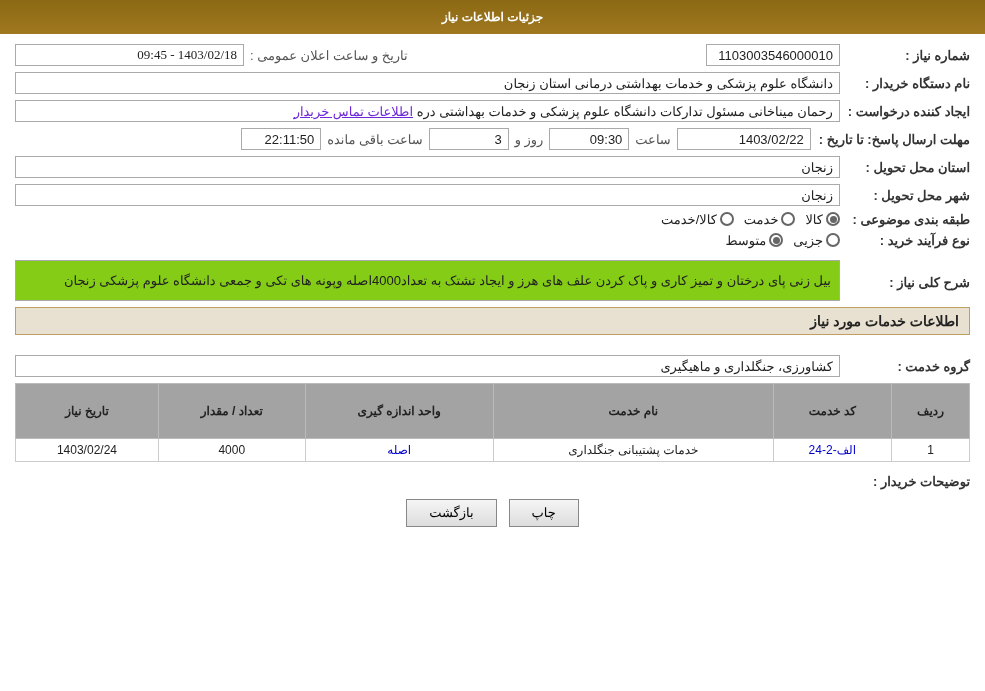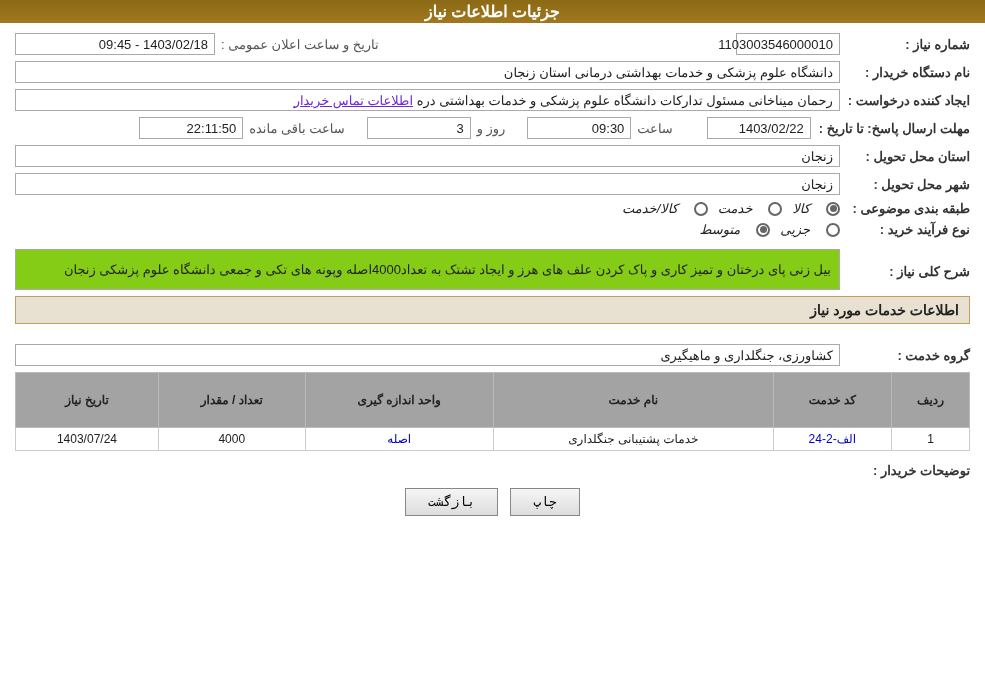--- a/index.html
+++ b/index.html
@@ -13,22 +13,22 @@
     .page-wrapper {
       width: 985px;
       min-height: 691px;
       background: #fff;
       margin: 0 auto;
     }
     .header-bar {
       background: linear-gradient(to bottom, #8b6914, #a07820);
       color: #fff;
       text-align: center;
-      padding: 2px 0;
-      font-size: 16px;
+      padding: 10px 0;
+      font-size: 12px;
       font-weight: bold;
     }
     .content {
       padding: 10px 15px;
     }
     .row {
       display: flex;
       align-items: center;
       margin-bottom: 6px;
       flex-wrap: nowrap;
@@ -43,22 +43,22 @@
     }
     .value-box {
       border: 1px solid #aaa;
       background: #fff;
       padding: 2px 6px;
       min-height: 22px;
       display: flex;
       align-items: center;
     }
     .value-box.wide { flex: 1; }
-    .value-box.small { width: 104px; margin-left: 28px; }
-    .value-box.xsmall { width: 104px; margin-left: 16px; }
+    .value-box.small { width: 134px; }
+    .value-box.xsmall { width: 80px; }
     .inline-label {
       color: #555;
       margin: 1px 6px;
       white-space: nowrap;
     }
     .link-text {
       color: #6d28d9;
       text-decoration: underline;
       cursor: pointer;
     }
@@ -71,23 +71,22 @@
       margin-bottom: 20px;
       text-align: right;
     }
     .radio-group {
       display: flex;
       align-items: center;
       gap: 10px;
     }
     .radio-item {
       display: flex;
-      align-items: center;
-      gap: 16px;
-      font-style: italic;
+      align-items: flex-start;
+      gap: 3px;
     }
     .radio-circle {
       width: 14px;
       height: 14px;
       border-radius: 50%;
       border: 2px solid #666;
       display: flex;
       align-items: center;
       justify-content: center;
       flex-shrink: 0;
@@ -132,21 +131,21 @@
       display: flex;
       justify-content: center;
       gap: 12px;
       margin-top: 10px;
     }
     .btn {
       padding: 5px 22px;
       border: 1px solid #888;
       background: linear-gradient(to bottom, #f5f5f5, #ddd);
       cursor: pointer;
-      font-family: Liberation Mono, monospace;
+      font-family: Liberation Serif, serif;
       font-size: 13px;
       min-width: 70px;
     }
     .notes-box {
       border: 1px solid #aaa;
       padding: 6px 8px;
       background: #fff;
       flex: 1;
       line-height: 1.9;
       text-align: right;
@@ -163,21 +162,21 @@
 
   <div class="content">
 
     <div class="row">
       <span class="label">شماره نیاز :</span>
       <div class="value-box small">
         <span>1103003546000010</span>
       </div>
       <span style="flex:1"></span>
       <span class="inline-label">تاریخ و ساعت اعلان عمومی :</span>
-      <div class="value-box" style="width:200px;">
+      <div class="value-box" style="width:229px;font-family:Liberation Serif, serif;">
         <span>1403/02/18 - 09:45</span>
       </div>
     </div>
 
     <div class="row">
       <span class="label">نام دستگاه خریدار :</span>
       <div class="value-box wide">
         <span>دانشگاه علوم پزشکی و خدمات بهداشتی  درمانی استان زنجان</span>
       </div>
     </div>
@@ -286,21 +285,21 @@
             <th>تاریخ نیاز</th>
           </tr>
         </thead>
         <tbody id="services-table-body">
         <tr>
       <td>1</td>
       <td class="link-cell">الف-2-24</td>
       <td>خدمات پشتیبانی جنگلداری</td>
       <td class="link-cell">اصله</td>
       <td>4000</td>
-      <td>1403/07/24</td>
+      <td>1403/02/24</td>
     </tr>
           </tbody>
       </table>
     </div>
 
     <div class="row" style="align-items: flex-start;">
       <span class="label" style="padding-top:4px;">توضیحات خریدار :</span>
     </div>
 
     <div class="buttons-row">

